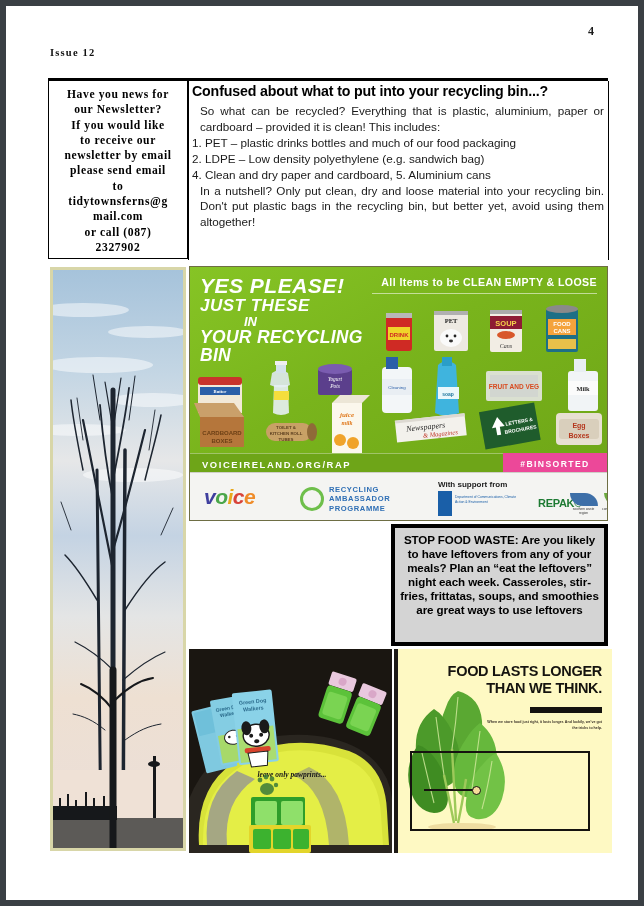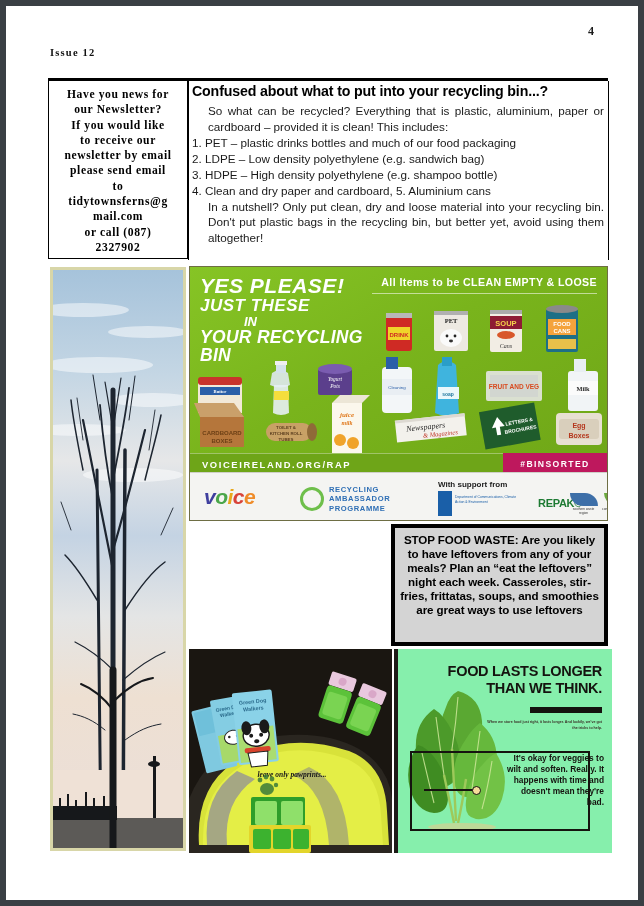--- a/index.html
+++ b/index.html
@@ -80,21 +80,21 @@
     font-weight: bold;
     color: #000;
     letter-spacing: -0.15px;
     line-height: 1.2;
     margin-bottom: 3px;
   }
   .recycle-p {
     font-size: 11.7px;
     color: #1a1a1a;
     line-height: 1.33;
-    margin: 0 0 1px 16px;
+    margin: 0 0 1px 8px;
   }
   .recycle-p.just { text-align: justify; }
   .recycle-list-item {
     font-size: 11.7px;
     color: #1a1a1a;
     line-height: 1.36;
     margin: 0;
   }
 
   
@@ -189,21 +189,21 @@
     left: 12px; top: 192px;
     color: #fff;
     font-size: 9.4px;
     font-weight: bold;
     letter-spacing: 1.6px;
   }
   .poster-hash {
     position: absolute;
     right: 0; top: 186px;
     width: 104px; height: 22px;
-    background: #be185d;
+    background: #ec4899;
     color: #fff;
     font-size: 8.6px;
     font-weight: bold;
     letter-spacing: 1.4px;
     display: flex; align-items: center; justify-content: center;
   }
   .poster-footer {
     position: absolute;
     left: 0; right: 0; bottom: 0;
     height: 47px;
@@ -299,21 +299,21 @@
     background: #16120e;
   }
   .dog-photo svg { width: 100%; height: 100%; display: block; }
 
   
   .food-poster {
     position: absolute;
     left: 388px; top: 643px;
     width: 214px; height: 204px;
     overflow: hidden;
-    background: #86efac;
+    background: #fef9c3;
     border-left: 4px solid #1d1a17;
   }
   .food-title {
     position: absolute; right: 10px; top: 14px;
     text-align: right;
     font-size: 14.5px;
     font-weight: bold;
     color: #15130f;
     letter-spacing: -0.3px;
     line-height: 1.15;
@@ -385,21 +385,20 @@
     <div>mail.com</div>
     <div>or call (087)</div>
     <div>2327902</div>
   </div>
 
   <div class="recycle-col">
     <div class="recycle-head">Confused about what to put into your recycling bin...?</div>
     <div class="recycle-p just">So what can be recycled? Everything that is plastic, aluminium, paper or cardboard – provided it is clean! This includes:</div>
     <div class="recycle-list-item">1. PET – plastic drinks bottles and much of our food packaging</div>
     <div class="recycle-list-item">2. LDPE – Low density polyethylene (e.g. sandwich bag)</div>
-    <div class="recycle-list-item">3. HDPE – High density polyethylene (e.g. shampoo bottle)</div>
     <div class="recycle-list-item">4. Clean and dry paper and cardboard, 5. Aluminium cans</div>
     <div class="recycle-p just">In a nutshell? Only put clean, dry and loose material into your recycling bin. Don't put plastic bags in the recycling bin, but better yet, avoid using them altogether!</div>
   </div>
 
   <div class="tree-photo">
     <svg class="tree-svg" viewBox="0 0 130 578" preserveAspectRatio="none">
       <defs>
         <linearGradient id="skyg" x1="0" y1="0" x2="0" y2="1">
           <stop offset="0%" stop-color="#a6c3db"></stop>
           <stop offset="18%" stop-color="#c4d6e4"></stop>
@@ -731,16 +730,15 @@
         <path d="M48 66 q2 38 4 72"></path>
           <path d="M40 92 q6 28 10 48"></path>
           <path d="M62 96 q-4 26 -8 44"></path>
       </g>
       <ellipse cx="58" cy="144" rx="34" ry="4" fill="#e3c98a" opacity="0.6"></ellipse>
     </svg>
 
     <div class="callout"></div>
     <div class="callout-leader"></div>
     <div class="callout-dot"></div>
-    <div class="callout-text">It's okay for veggies to wilt and soften. Really. It happens with time and doesn't mean they're bad.</div>
   </div>
 
 </div>
 
 </body></html>

